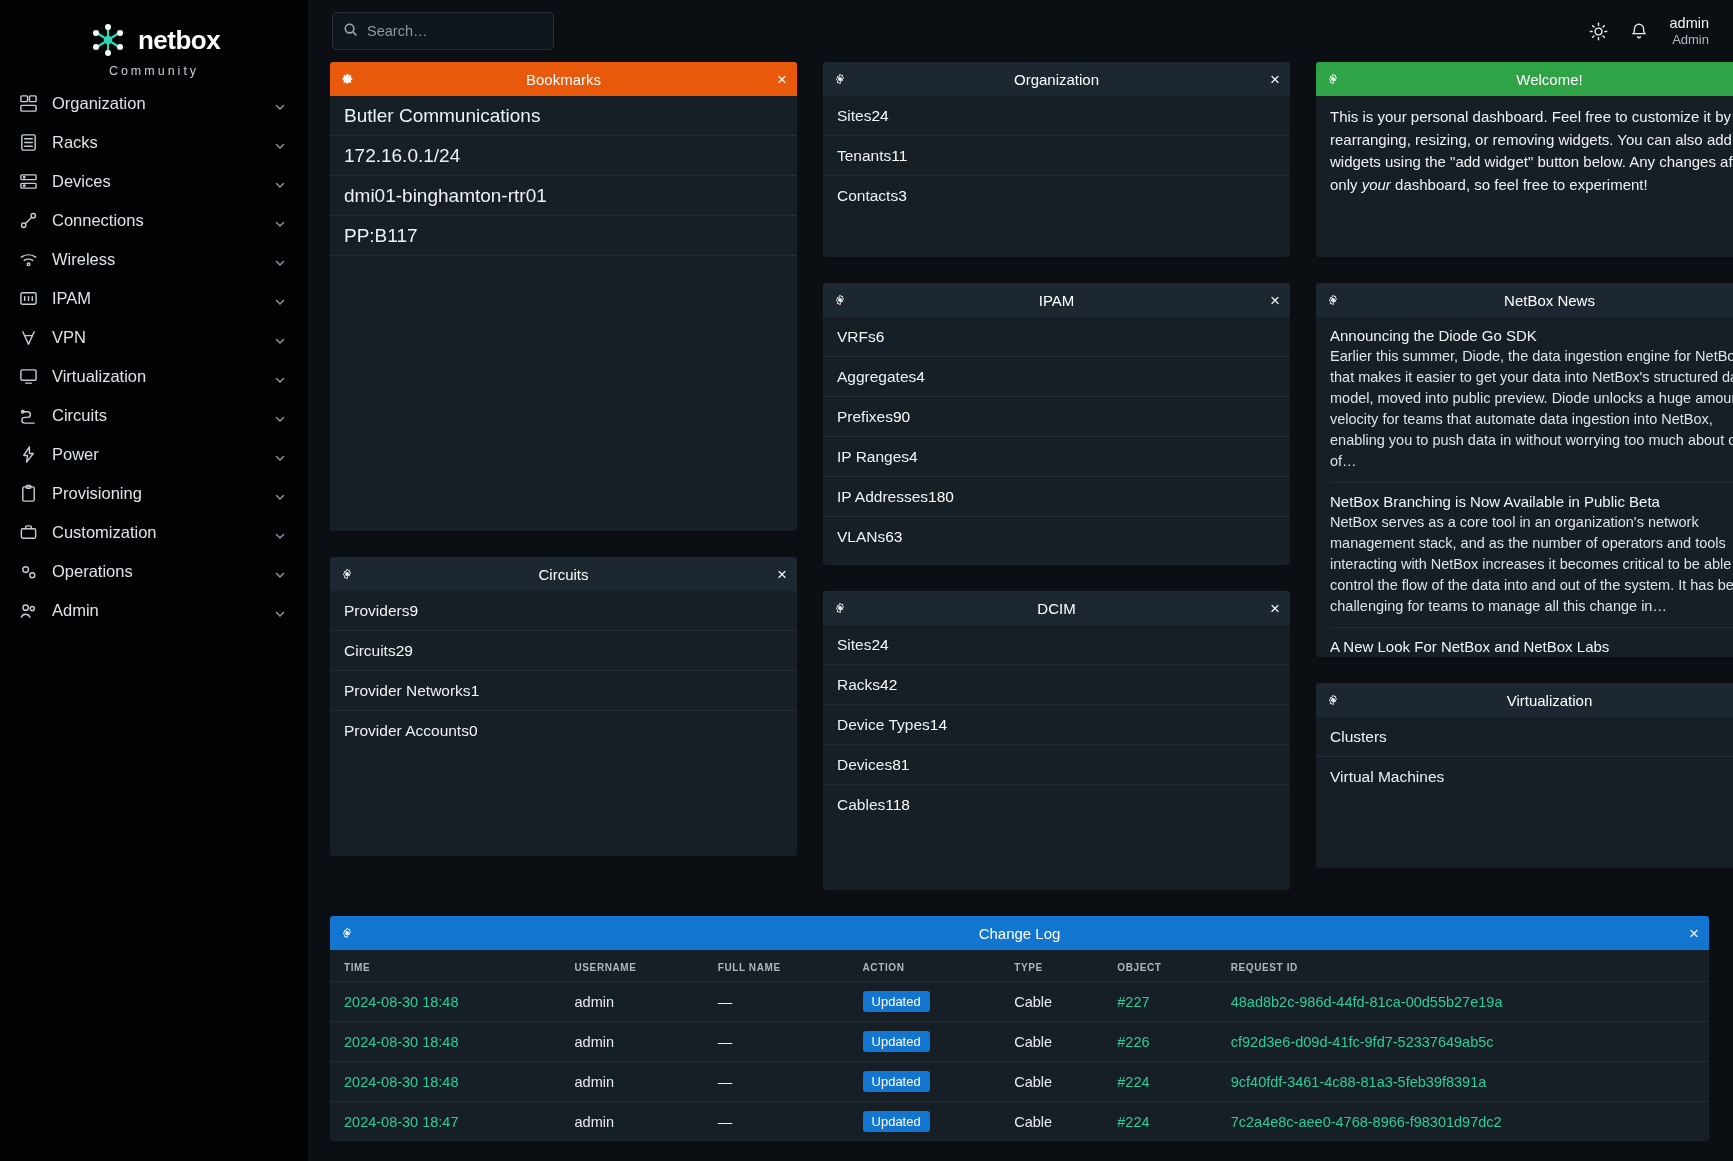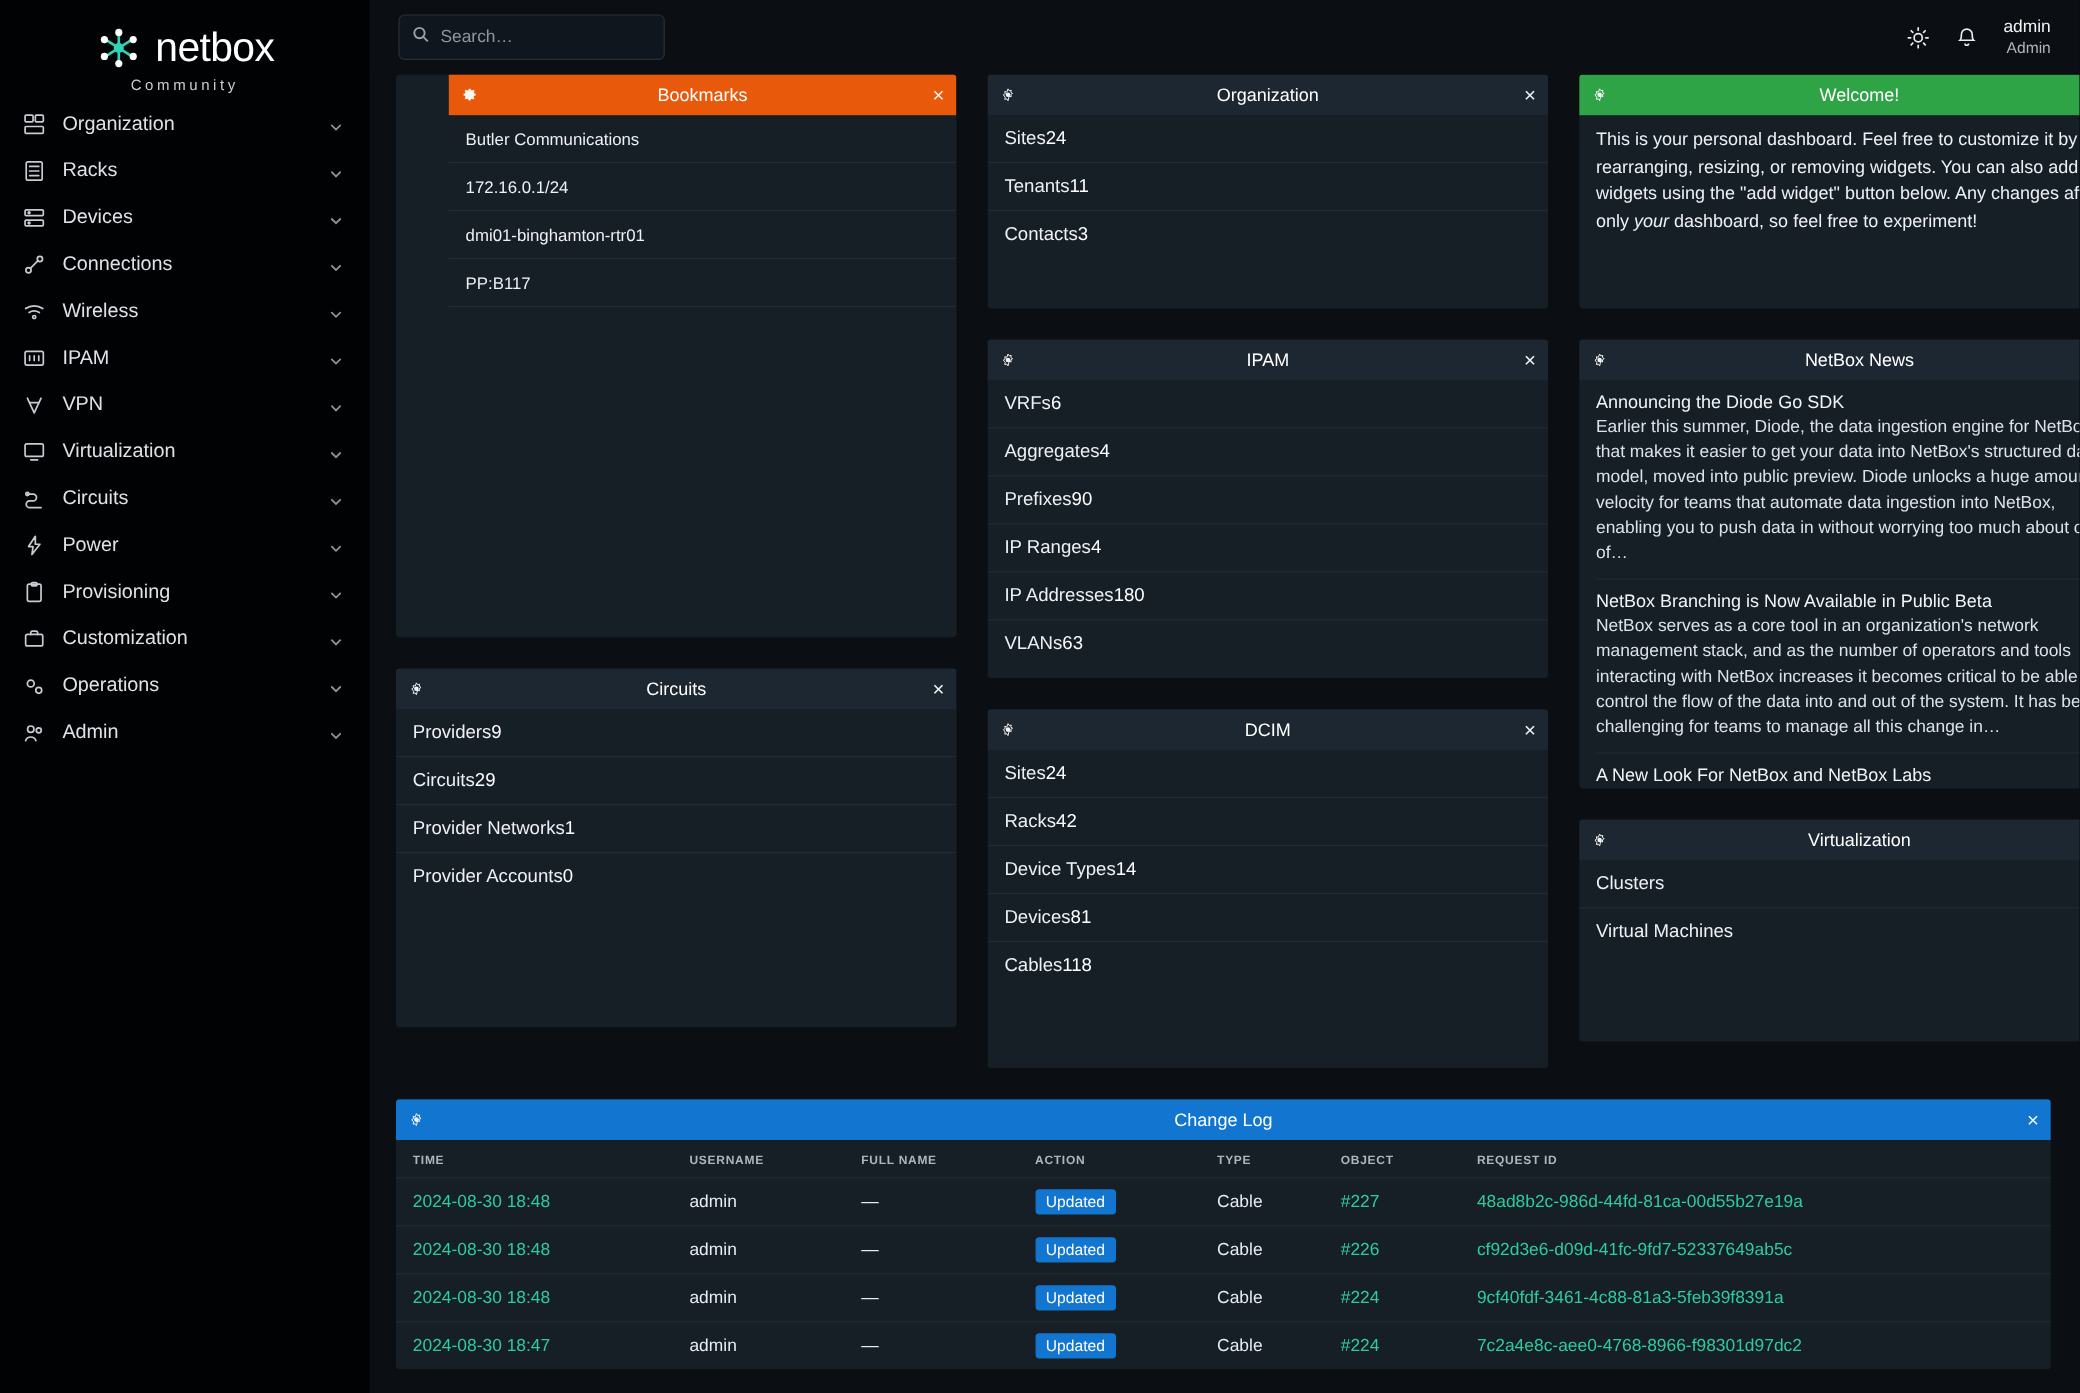--- a/index.html
+++ b/index.html
@@ -22,21 +22,21 @@
   }
   .brand {
     height: 78px;
     display: flex; flex-direction: column;
     align-items: center; justify-content: center;
     padding-top: 8px;
   }
   .brand-row { display: flex; align-items: center; gap: 10px; }
   .brand-logo { width: 40px; height: 40px; }
   .brand-name {
-    font-size: 34px; font-weight: normal; color: #ffffff; letter-spacing: -0.5px;
+    font-size: 26px; font-weight: bold; color: #ffffff; letter-spacing: -0.5px;
   }
   .brand-sub {
     font-size: 12.5px; color: #c9ced3; letter-spacing: 3px; margin-top: 4px;
     font-weight: 500;
   }
   .nav-item {
     display: flex; align-items: center;
     height: 39px;
     padding: 0 22px 0 18px;
     color: #dfe3e7;
@@ -133,21 +133,21 @@
     font-size: 15.5px;
     border-bottom: 1px solid #222c36;
     color: #eef1f4;
   }
   .stat-row:last-child { border-bottom: 0; }
   .stat-row .val { color: #ffffff; }
 
   .bm-row {
     height: 40px; display: flex; align-items: center;
     padding: 0 14px;
-    font-size: 14px;
+    font-size: 19px;
     border-bottom: 1px solid #222c36;
     color: #eef1f4;
     cursor: pointer;
   }
 
   .welcome-body {
     padding: 10px 14px 16px 14px;
     font-size: 15px; line-height: 1.5; color: #eef1f4;
   }
   .news-body { padding: 10px 14px 12px 14px; }
@@ -426,21 +426,21 @@
         <div class="user-role">Admin</div>
       </div>
     </div>
   </div>
 
   <div id="content">
     <div class="grid">
 
       <div class="col">
 
-        <div class="card" style="height:469px;padding-left:44px;">
+        <div class="card" style="height:469px;">
           <div class="card-head head-orange">
             <span class="gear">
               <svg width="15" height="15" viewBox="0 0 24 24" fill="#fff">
                   <path d="M12 8.5A3.5 3.5 0 1 0 12 15.5 3.5 3.5 0 0 0 12 8.5zm9-1.3-2-.5a7.6 7.6 0 0 0-.7-1.6l1.1-1.8-1.7-1.7-1.8 1.1a7.6 7.6 0 0 0-1.6-.7l-.5-2h-2.4l-.5 2c-.6.2-1.1.4-1.6.7L7.2 1.6 5.5 3.3l1.1 1.8c-.3.5-.5 1-.7 1.6l-2 .5v2.4l2 .5c.2.6.4 1.1.7 1.6l-1.1 1.8 1.7 1.7 1.8-1.1c.5.3 1 .5 1.6.7l.5 2h2.4l.5-2c.6-.2 1.1-.4 1.6-.7l1.8 1.1 1.7-1.7-1.1-1.8c.3-.5.5-1 .7-1.6l2-.5z" transform="translate(0,3) scale(0.95)"></path>
                 </svg>
             </span>
             <span class="title">Bookmarks</span>
             <span class="close">×</span>
           </div>
           <div class="card-body" id="bookmarks-body">

